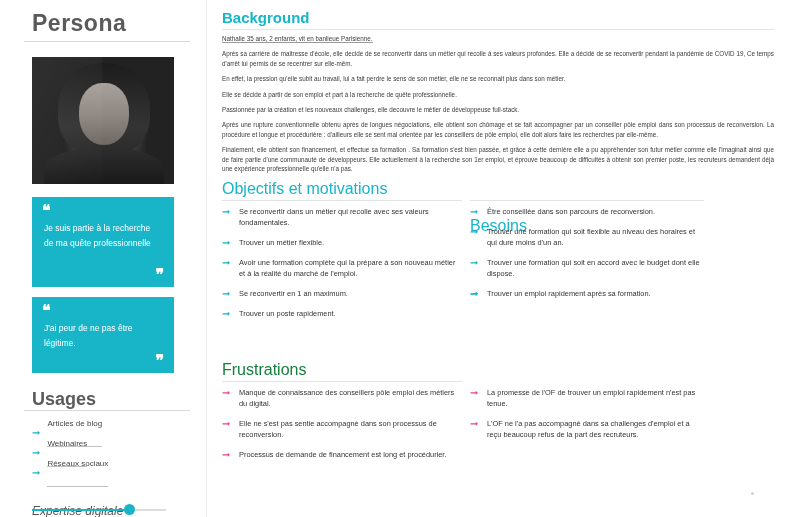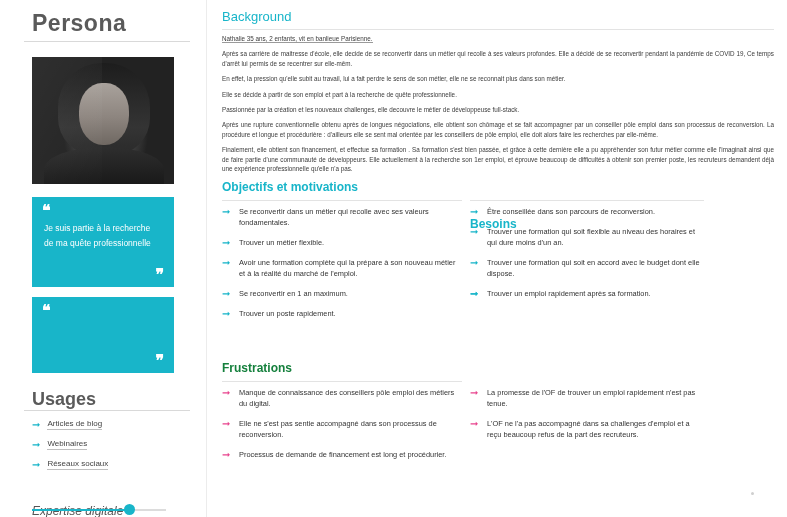--- a/index.html
+++ b/index.html
@@ -85,21 +85,21 @@
     font-size:18px; font-weight:bold; color:#5a5a5a;
   }
   .usages-rule {
     position:absolute; left:0; top:410px; width:166px; height:1px; background:#d9d9d9;
   }
   .usage-item {
     position:absolute; left:8px; font-size:8px; color:#444;
     display:flex; align-items:center; gap:7px;
   }
   .usage-item .ar { color:#18b5c9; font-size:10px; line-height:1; }
-  .usage-item .lbl { border-bottom:1px solid #bfbfbf; padding-bottom:1px;text-align:right; }
+  .usage-item .lbl { border-bottom:1px solid #bfbfbf; padding-bottom:18px;text-align:right; }
   .u1 { top:419px; } .u2 { top:439px; } .u3 { top:459px; }
 
   .expertise-label {
     position:absolute; left:8px; top:504px; font-size:12px; color:#555;font-style:italic;
   }
   .slider-track {
     position:absolute; left:8px; top:509px; width:134px; height:2px; background:#dcdcdc;
   }
   .slider-fill {
     position:absolute; left:8px; top:509px; width:96px; height:2px; background:#18b5c9;
@@ -111,34 +111,34 @@
 
   .col-divider {
     position:absolute; left:206px; top:0; width:1px; height:517px; background:#ececec;
   }
 
   
   .content { position:absolute; left:222px; top:0; width:560px; height:517px; }
 
   .h-bg {
     position:absolute; left:0; top:9px;
-    font-size:13px; font-weight:normal; color:#18b5c9;
+    font-size:15px; font-weight:bold; color:#18b5c9;
   }
   .bg-rule { position:absolute; left:0; top:29px; width:552px; height:1px; background:#e3e3e3; }
 
   .bg-body {
     position:absolute; left:0; top:34px; width:552px;
     font-size:6.3px; line-height:9.4px; color:#3b3b3b;
     text-align:justify;
   }
   .bg-body p { margin:0 0 6px 0; }
   .u { border-bottom:1px solid #9a9a9a; }
 
   .sect-h {
-    position:absolute; font-size:12px; font-weight:bold;
+    position:absolute; font-size:16px; font-weight:normal;
   }
   .sect-h.teal { color:#18b5c9; }
   .sect-h.pink { color:#15803d; }
   .sect-rule { position:absolute; height:1px; background:#e3e3e3; }
 
   .bullet-list { position:absolute; }
   .bullet {
     position:relative; padding-left:17px; margin-bottom:9px;
     font-size:7.4px; line-height:11px; color:#333;
   }
@@ -170,20 +170,21 @@
     </div>
 
     <div class="quote-card q1">
       <div class="quote-mark-open">❝</div>
       <div class="quote-text">Je suis partie à la recherche de ma quête professionnelle</div>
       <div class="quote-mark-close">❞</div>
     </div>
 
     <div class="quote-card q2">
       <div class="quote-mark-open">❝</div>
+      <div class="quote-text">J'ai peur de ne pas être légitime.</div>
       <div class="quote-mark-close">❞</div>
     </div>
 
     <div class="usages-title">Usages</div>
     <div class="usages-rule"></div>
 
     <div class="usage-item u1">
       <span class="ar">➞</span>
       <span class="lbl">Articles de blog</span>
     </div>

